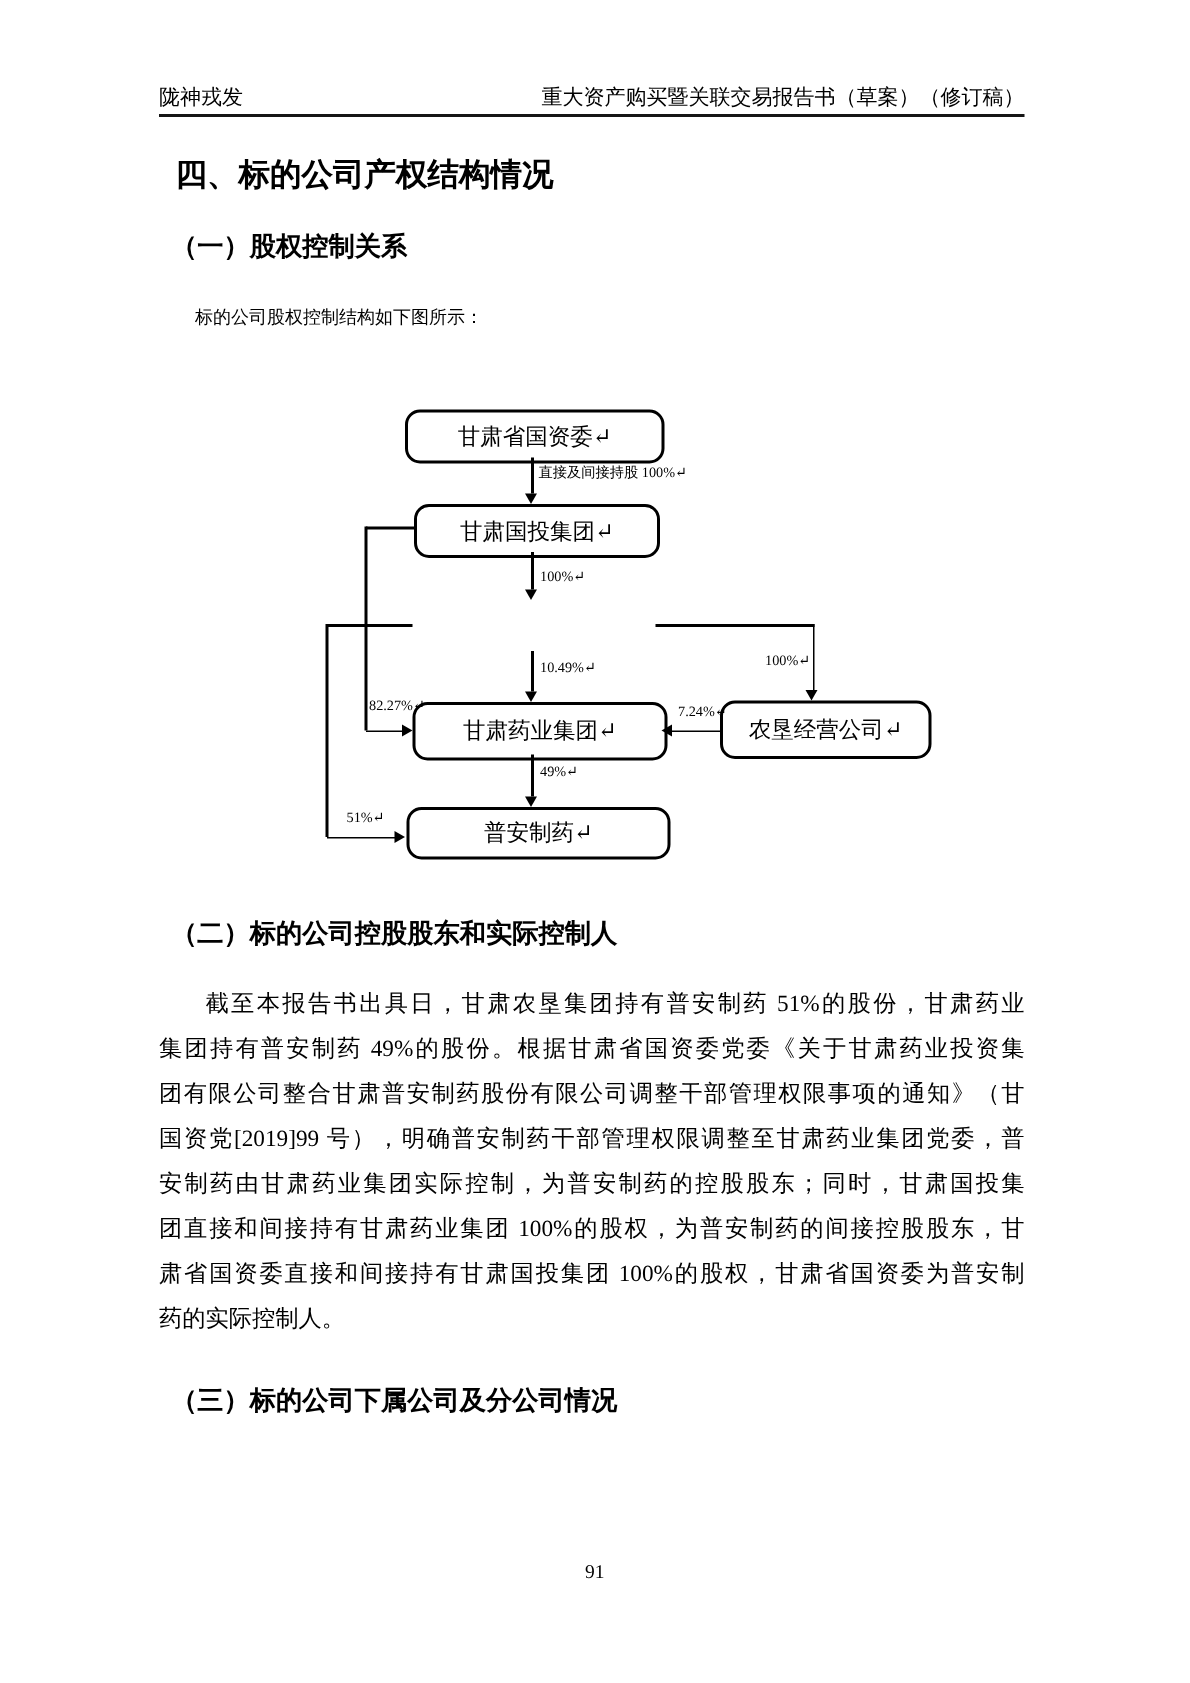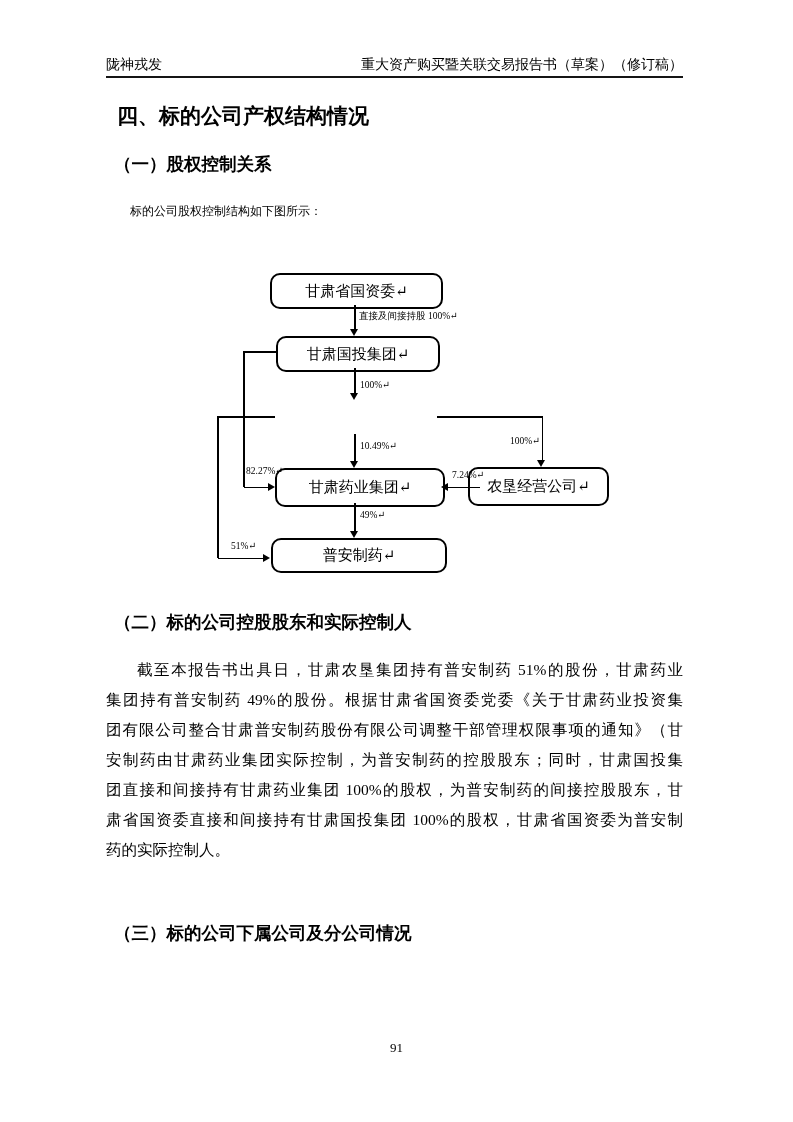--- a/index.html
+++ b/index.html
@@ -49,21 +49,21 @@
   <div class="abs h1" style="left:117px; top:102px;">四、标的公司产权结构情况</div>
 
   <div class="abs h2" style="left:114px; top:152px;">（一）股权控制关系</div>
   <div class="abs body-txt indent" style="left:106px; top:196px; width:577px;">标的公司股权控制结构如下图所示：</div>
 
   <div class="abs diagram">
 
     <div class="dbox" style="left:276px; top:336px; width:160px; height:32px;">甘肃国投集团↵</div>
     <div class="dbox" style="left:270px; top:273px; width:169px; height:32px;">甘肃省国资委↵</div>
     <div class="dbox" style="left:275px; top:468px; width:166px; height:35px;">甘肃药业集团↵</div>
-    <div class="dbox" style="left:468px; top:467px; width:137px; height:35px;">农垦经营公司↵</div>
+    <div class="dbox" style="left:480px; top:467px; width:137px; height:35px;">农垦经营公司↵</div>
     <div class="dbox" style="left:271px; top:538px; width:172px; height:31px;">普安制药↵</div>
 
     <div class="eline" style="left:354.3px; top:305px; width:1.5px; height:24px;"></div>
     <div class="ah ah-down" style="left:350px; top:329px;"></div>
     <div class="elabel" style="left:359px; top:311px;">直接及间接持股 100%↵</div>
 
     <div class="eline" style="left:354.3px; top:368px; width:1.5px; height:25px;"></div>
     <div class="ah ah-down" style="left:350px; top:393px;"></div>
     <div class="elabel" style="left:360px; top:380px;">100%↵</div>
 
@@ -95,20 +95,21 @@
     <div class="eline" style="left:218px; top:557.5px; width:46px; height:1.5px;"></div>
     <div class="ah ah-right" style="left:263px; top:553.7px;"></div>
     <div class="elabel" style="left:231px; top:541px;">51%↵</div>
   </div>
 
   <div class="abs h2" style="left:114px; top:610px;">（二）标的公司控股股东和实际控制人</div>
   <div class="abs para" style="left:106px; top:655px;">
     <div class="pline first">截至本报告书出具日，甘肃农垦集团持有普安制药 51%的股份，甘肃药业</div>
     <div class="pline">集团持有普安制药 49%的股份。根据甘肃省国资委党委《关于甘肃药业投资集</div>
     <div class="pline">团有限公司整合甘肃普安制药股份有限公司调整干部管理权限事项的通知》（甘</div>
+    <div class="pline">国资党[2019]99 号），明确普安制药干部管理权限调整至甘肃药业集团党委，普</div>
     <div class="pline">安制药由甘肃药业集团实际控制，为普安制药的控股股东；同时，甘肃国投集</div>
     <div class="pline">团直接和间接持有甘肃药业集团 100%的股权，为普安制药的间接控股股东，甘</div>
     <div class="pline">肃省国资委直接和间接持有甘肃国投集团 100%的股权，甘肃省国资委为普安制</div>
     <div class="pline last">药的实际控制人。</div>
   </div>
 
   <div class="abs h2" style="left:114px; top:921px;">（三）标的公司下属公司及分公司情况</div>
 
   <div class="abs footer">91</div>
 

